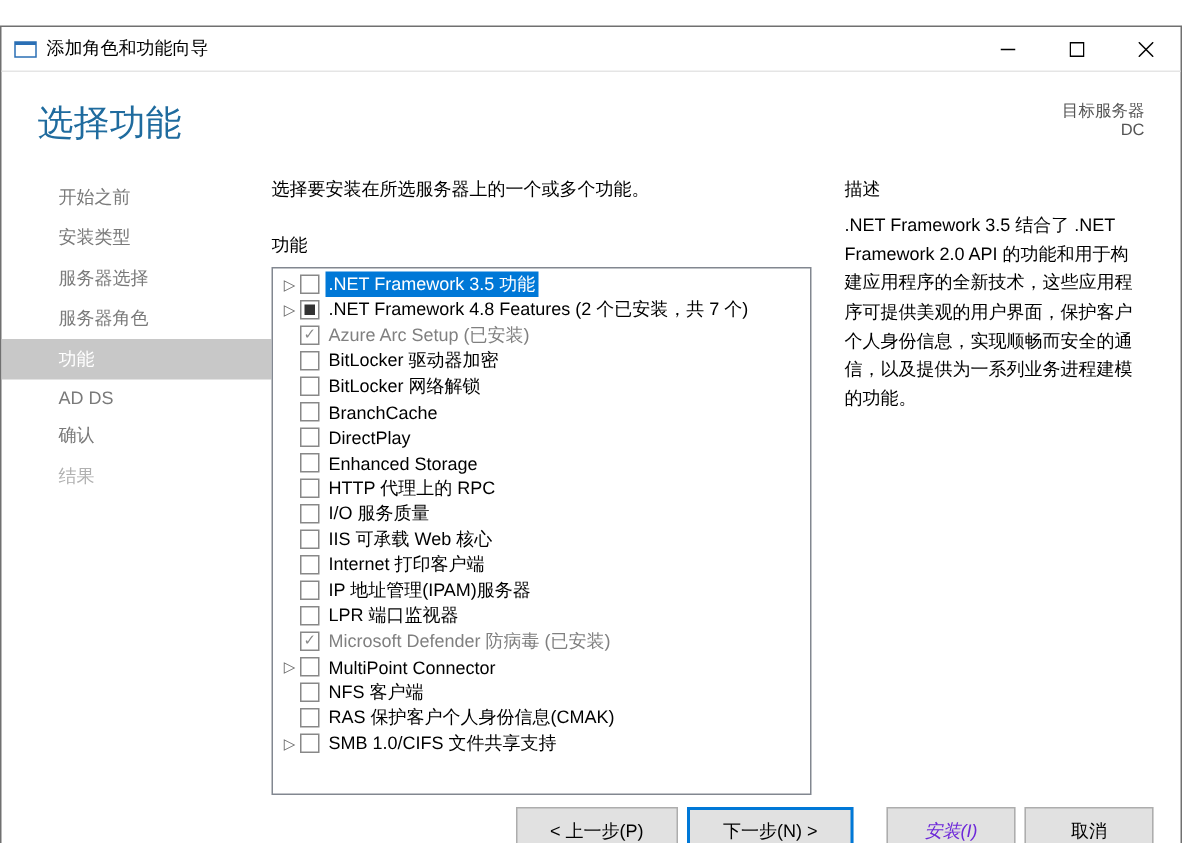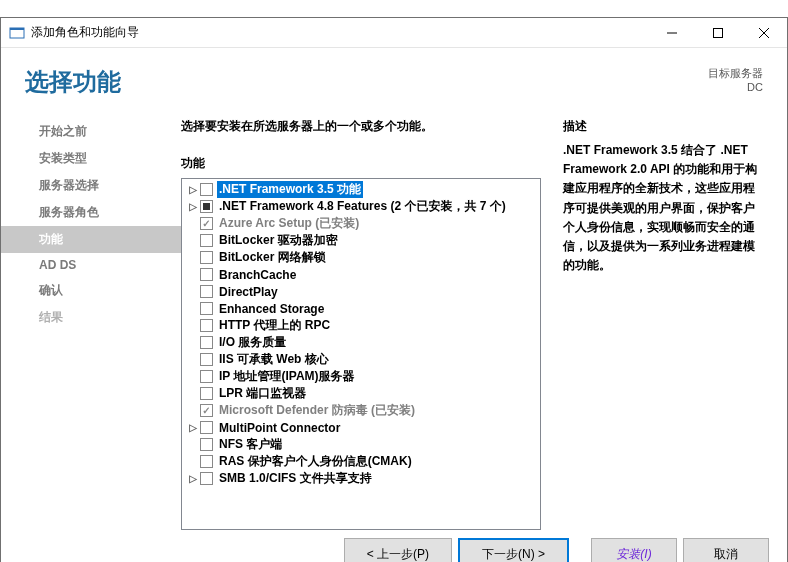--- a/index.html
+++ b/index.html
@@ -4,23 +4,23 @@
 <style>
   * { box-sizing: border-box; font-family: "Microsoft YaHei", "Segoe UI", sans-serif; }
   body { margin: 0; background: #fff; }
   .window { width: 788px; height: 562px; border: 1px solid #707070; background: #fff; position: relative; display: flex; flex-direction: column; margin-top: 17px; }
   .titlebar { height: 30px; display: flex; align-items: center; padding: 0 0 0 8px; border-bottom: 1px solid #e5e5e5; }
   .titlebar .icon { width: 16px; height: 16px; margin-right: 6px; }
   .titlebar .title { font-size: 12px; flex: 1; }
   .winbtns { display: flex; height: 100%; }
   .winbtn { width: 46px; display: flex; align-items: center; justify-content: center; font-size: 12px; }
   .header { padding: 18px 24px 8px 24px; display: flex; align-items: flex-start; }
-  .header h1 { margin: 0; flex: 1; font-size: 24px; font-weight: 700; color: #1f6b9e; }
+  .header h1 { margin: 0; flex: 1; font-size: 24px; font-weight: 400; color: #1f6b9e; }
   .target { text-align: right; font-size: 11px; color: #555; }
-  .body { flex: 1; display: flex; padding: 0 24px 0 0; overflow: hidden; font-weight: bold; }
+  .body { flex: 1; display: flex; padding: 0 24px 0 0; overflow: hidden; }
   .nav { width: 180px; padding: 12px 0 0 0; }
   .nav-item { font-size: 12px; padding: 5px 0 5px 38px; color: #7a7a7a; cursor: pointer; }
   .nav-item.active { background: #c8c8c8; color: #fff; }
   .nav-item.disabled { color: #b0b0b0; }
   .main { flex: 1; display: flex; gap: 22px; padding-top: 12px; min-width: 0; }
   .features-col { flex: 1; display: flex; flex-direction: column; min-width: 0; }
   .instruction { font-size: 12px; margin-bottom: 20px; }
   .section-label { font-size: 12px; margin-bottom: 6px; }
   .tree-wrap { border: 1px solid #828790; flex: 1; overflow: auto; padding: 2px 0; background: #fff; }
   .row { display: flex; align-items: center; height: 17px; font-size: 12px; padding-left: 4px; white-space: nowrap; }
@@ -145,20 +145,25 @@
                 <span class="label">I/O 服务质量</span>
               </div>
               <div class="row">
                 <span class="expander"></span>
                 <span class="cb"></span>
                 <span class="label">IIS 可承载 Web 核心</span>
               </div>
               <div class="row">
                 <span class="expander"></span>
                 <span class="cb"></span>
+                <span class="label">Internet 打印客户端</span>
+              </div>
+              <div class="row">
+                <span class="expander"></span>
+                <span class="cb"></span>
                 <span class="label">IP 地址管理(IPAM)服务器</span>
               </div>
               <div class="row">
                 <span class="expander"></span>
                 <span class="cb"></span>
                 <span class="label">LPR 端口监视器</span>
               </div>
               <div class="row">
                 <span class="expander"></span>
                 <span class="cb checked"></span>

